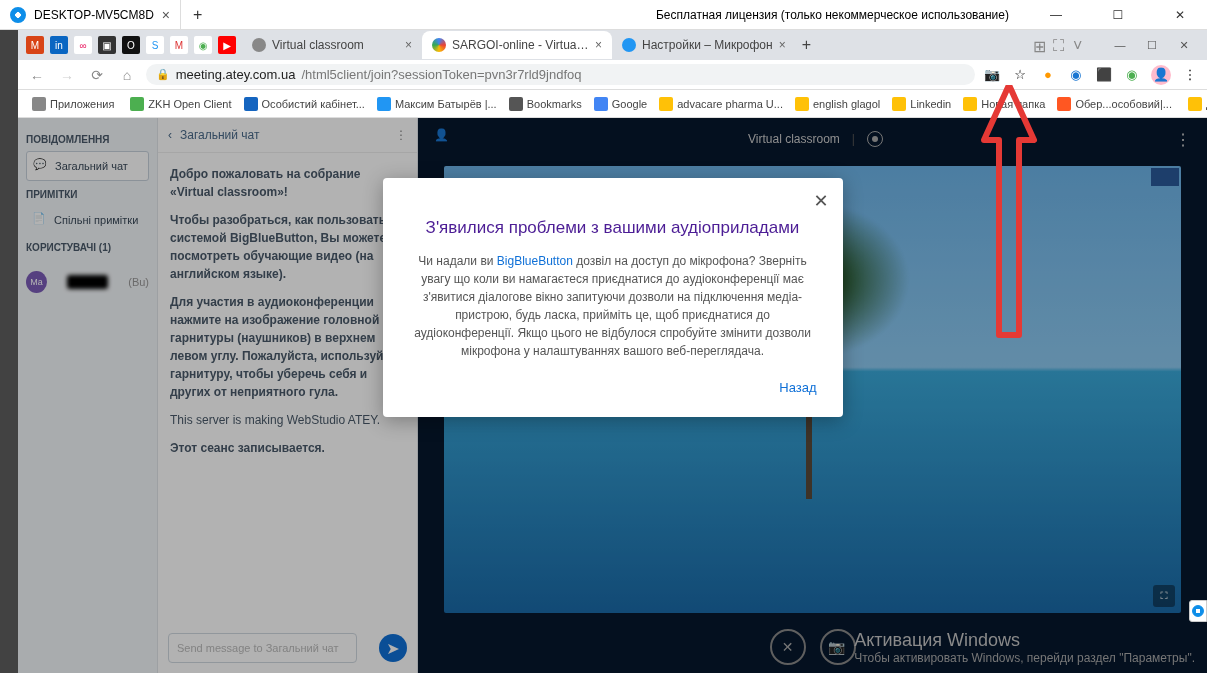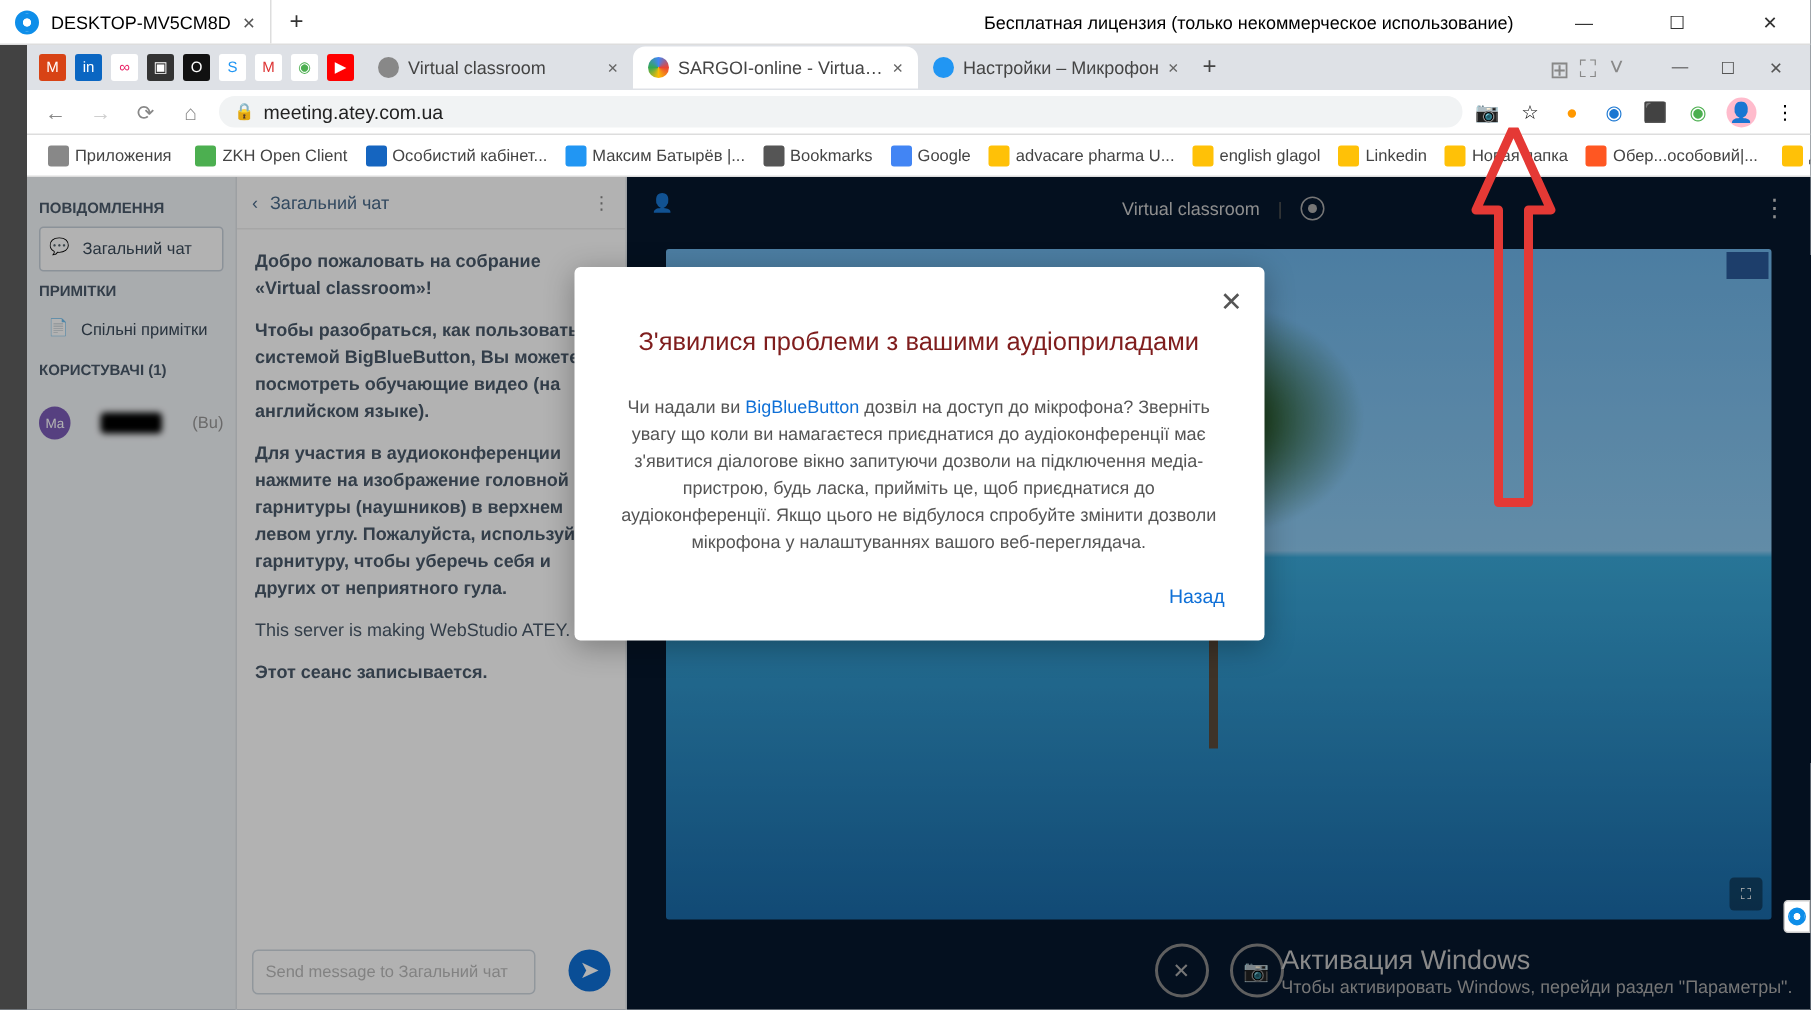--- a/index.html
+++ b/index.html
@@ -47,42 +47,42 @@
 .user-row{display:flex;align-items:center;gap:20px;margin-top:18px}
 .user-name{font-size:11px;color:#333}
 .user-you{color:#999;}
 .blur{filter:blur(2px);background:#000;color:#000;padding:1px 12px;border-radius:3px}
 .chat{width:260px;background:#fff;border-right:1px solid #e1e5ea;display:flex;flex-direction:column;position:relative}
 .chat-head{display:flex;align-items:center;padding:10px;color:#4a6a8a;font-size:12px;gap:8px;border-bottom:1px solid #eee}
 .chat-body{padding:12px;font-size:12px;color:#4a5a6a;line-height:1.5;flex:1;overflow:hidden}
 .chat-body p{margin-bottom:10px}
 .chat-body b{font-weight:bold}
 .chat-body a{color:#4a5a6a;}
-.chat-input-row{display:flex;padding:10px;gap:22px;}
+.chat-input-row{display:flex;padding:10px;gap:22px;align-items:center}
 .chat-input{flex:1;border:1px solid #d0d8e0;border-radius:4px;padding:8px;font-size:11px;color:#aaa}
 .send-btn{width:28px;height:28px;border-radius:50%;background:#0f70d7;display:flex;align-items:center;justify-content:center;color:#fff}
 .video{flex:1;background:#06172d;position:relative;display:flex;flex-direction:column}
 .v-head{display:flex;align-items:center;padding:10px 16px;color:#ccc;font-size:12px}
 .v-user{color:#fff;width:22px;height:22px}
 .v-title{margin-left:auto;margin-right:auto;display:flex;align-items:center;gap:12px}
 .v-rec{width:16px;height:16px;border:1px solid #aaa;border-radius:50%;display:flex;align-items:center;justify-content:center}
 .v-rec::after{content:"";width:6px;height:6px;background:#aaa;border-radius:50%}
 .v-menu{color:#ccc;font-size:16px}
 .pres{flex:1;margin:6px 26px 60px;background:linear-gradient(to bottom,#6db4e8 0%,#8dc9f0 45%,#3aa8d8 46%,#1a6aa8 100%);border-radius:2px;position:relative;overflow:hidden}
 .palm{position:absolute;left:28%;top:8%;width:44%;height:70%}
 .palm-trunk{position:absolute;left:48%;top:40%;width:6px;height:55%;background:#5a4a3a}
 .palm-leaves{position:absolute;left:20%;top:0;width:60%;height:50%;background:radial-gradient(ellipse at center,#2a5a2a 20%,transparent 70%);filter:blur(1px)}
 .banner{position:absolute;top:2px;right:2px;width:28px;height:18px;background:#2a5a9a}
 .pres-fs{position:absolute;bottom:6px;right:6px;width:22px;height:22px;background:rgba(0,0,0,.4);border-radius:3px;color:#fff;display:flex;align-items:center;justify-content:center;font-size:10px}
 .v-controls{position:absolute;bottom:8px;left:50%;transform:translateX(-50%);display:flex;gap:14px}
 .vc-btn{width:36px;height:36px;border:2px solid #888;border-radius:50%;display:flex;align-items:center;justify-content:center;color:#aaa;font-size:14px}
 .modal-ov{position:absolute;top:118px;left:18px;right:0;bottom:0;background:rgba(0,0,0,.3);display:flex;align-items:flex-start;justify-content:center;padding-top:60px;z-index:50}
 .modal{width:460px;background:#fff;border-radius:4px;padding:22px 26px;position:relative;box-shadow:0 4px 20px rgba(0,0,0,.3)}
 .modal-x{position:absolute;top:12px;right:14px;font-size:18px;color:#555}
-.modal-title{font-size:17px;text-align:center;color:#7f1d1d;margin:18px 0 24px}
+.modal-title{font-size:17px;text-align:center;color:#4c1d95;margin:18px 0 14px}
 .modal-text{font-size:12px;text-align:center;color:#555;line-height:1.5}
 .modal-link{color:#0f70d7}
 .modal-btn{text-align:right;margin-top:20px;color:#0f70d7;font-size:13px}
 .arrow{position:absolute;top:85px;right:168px;width:60px;height:280px;z-index:100;pointer-events:none}
 .activation{position:absolute;bottom:8px;right:12px;color:#7a7a7a;z-index:60;text-align:left}
 .act-title{font-size:18px;color:#8a8a8a}
 .act-sub{font-size:12px;color:#777}
 .tv-side-btn{position:absolute;right:0;top:600px;width:18px;height:22px;background:#fff;border:1px solid #ccc;border-radius:3px 0 0 3px;display:flex;align-items:center;justify-content:center;z-index:70}
 </style>
 </head>
@@ -146,20 +146,21 @@
 </div>
 
 <div class="addr-bar">
   <span class="nav-btn">←</span>
   <span class="nav-btn" style="opacity:.4">→</span>
   <span class="nav-btn">⟳</span>
   <span class="nav-btn">⌂</span>
   <div class="url-bar">
     <span class="lock">🔒</span>
     <span class="url-domain">meeting.atey.com.ua</span>
+      <span class="url-path">/html5client/join?sessionToken=pvn3r7rld9jndfoq</span>
   </div>
   <div class="addr-right">
     <span class="addr-icon" style="color:#666">📷</span>
     <span class="addr-icon">☆</span>
     <span class="addr-icon" style="color:#ff9800">●</span>
     <span class="addr-icon" style="color:#1976d2">◉</span>
     <span class="addr-icon" style="color:#333">⬛</span>
     <span class="addr-icon" style="color:#4caf50">◉</span>
     <span class="addr-icon" style="width:20px;height:20px;border-radius:50%;background:#fbc">👤</span>
     <span class="addr-icon">⋮</span>

